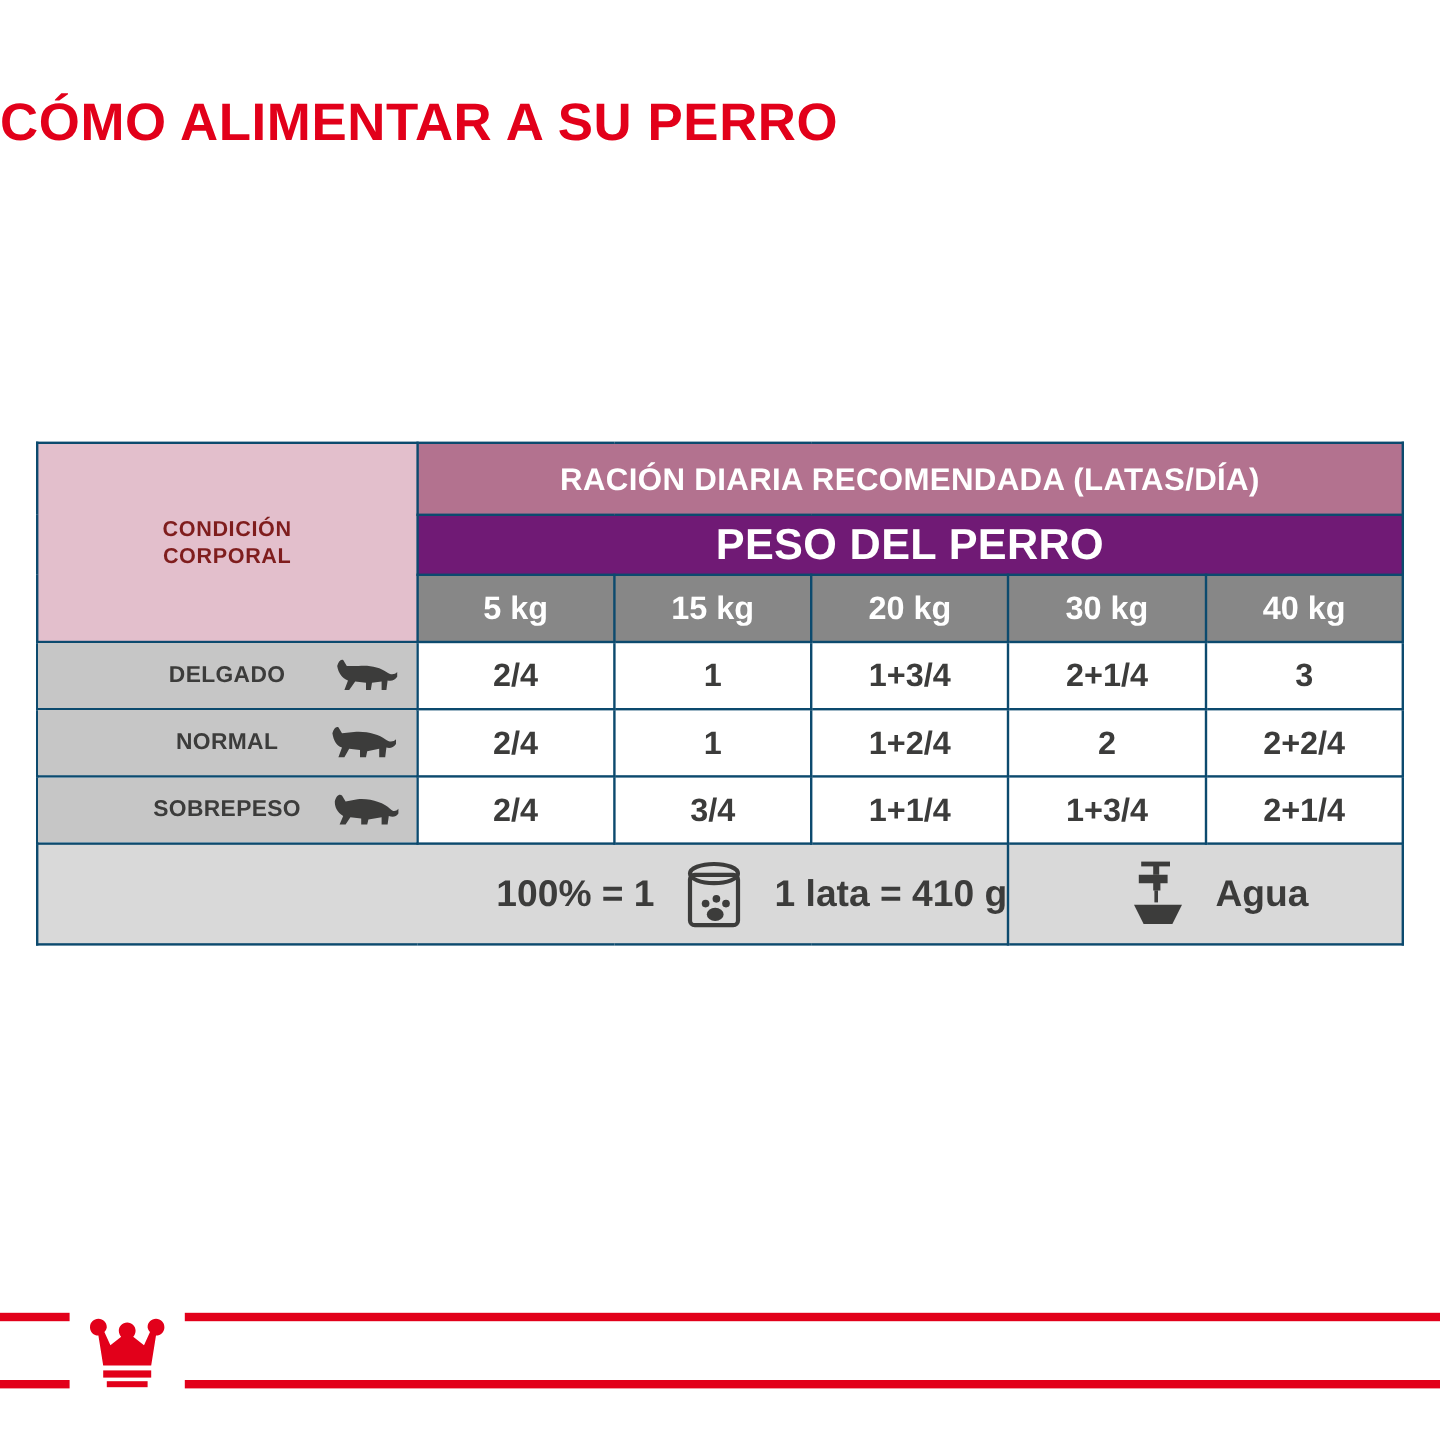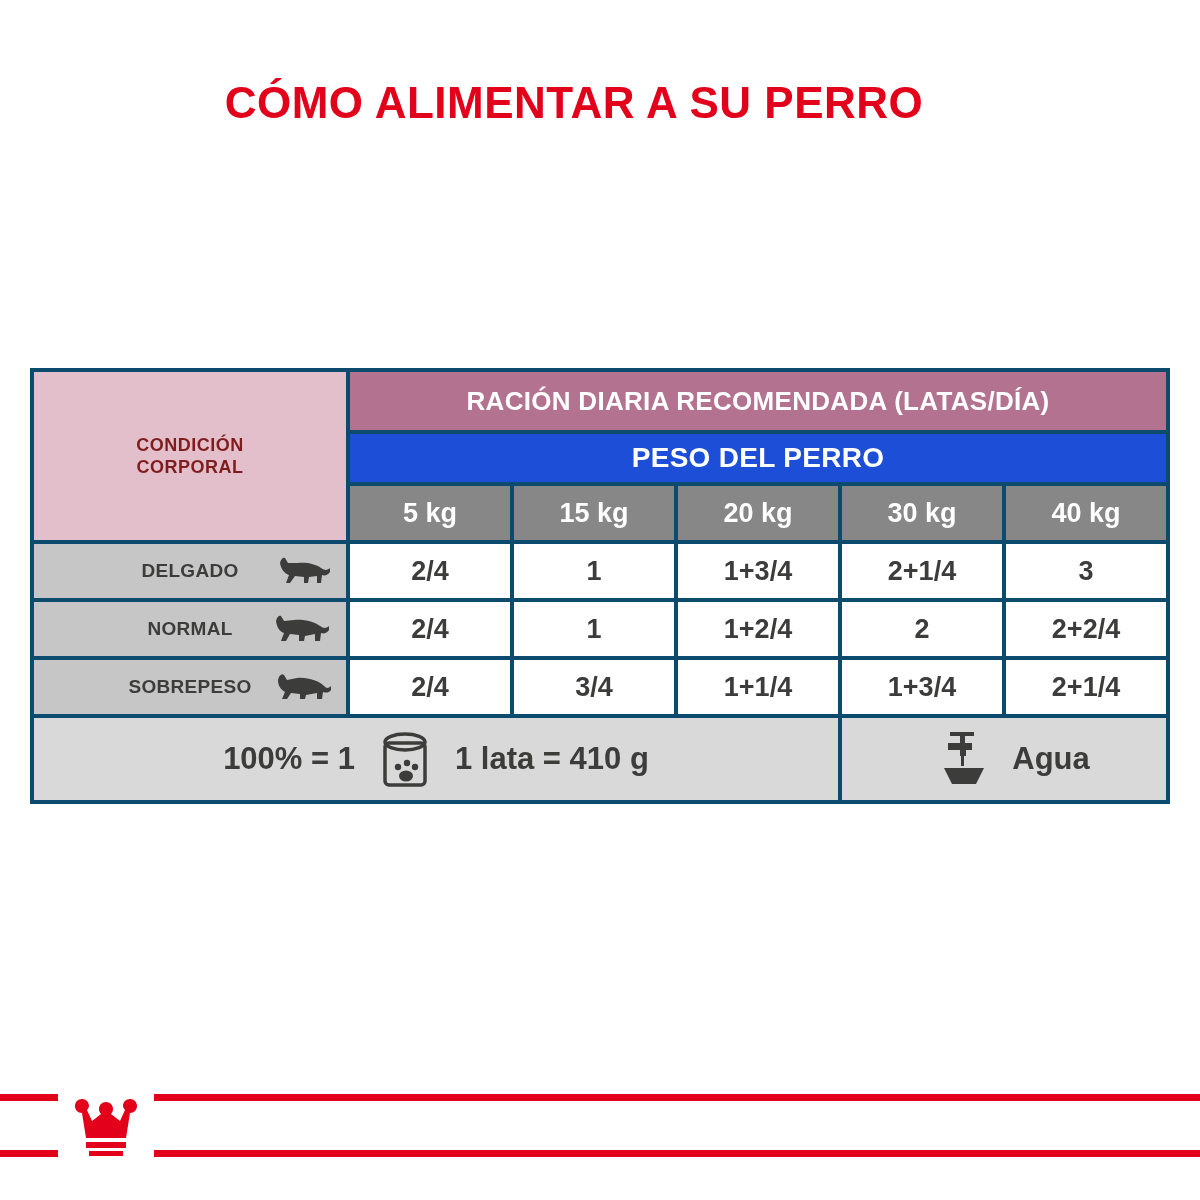--- a/index.html
+++ b/index.html
@@ -14,38 +14,37 @@
     color: #3c3c3b;
     position: relative;
     overflow: hidden;
   }
 
   .page-title {
     position: absolute;
     top: 78px;
     left: 0;
     width: 1148px;
-    text-align: center;
     font-size: 44px;
     font-weight: bold;
     letter-spacing: 0.5px;
     color: #e2001a;
   }
 
   
   .feeding-table {
     position: absolute;
     left: 30px;
     top: 368px;
     width: 1140px;
     border-collapse: collapse;
     table-layout: fixed;
   }
   .feeding-table td, .feeding-table th {
-    border: 4px solid #0c4a6e;
+    border: 2px solid #0c4a6e;
     padding: 0;
     text-align: center;
     vertical-align: middle;
     font-weight: bold;
   }
 
   
   col.c-cond { width: 316px; }
   col.c-w    { width: 164px; }
 
@@ -59,23 +58,23 @@
     letter-spacing: 0.5px;
   }
   .cell-ration-head {
     background: #b3728f;
     color: #ffffff;
     font-size: 26px;
     height: 58px;
     letter-spacing: 0.3px;
   }
   .cell-weight-head {
-    background: #1d4ed8;
+    background: #701a75;
     color: #ffffff;
-    font-size: 28px;
+    font-size: 36px;
     height: 48px;
     letter-spacing: 0.3px;
   }
   .cell-weight {
     background: #878787;
     color: #ffffff;
     font-size: 27px;
     height: 54px;
   }
   .cell-body-cond {
@@ -102,21 +101,21 @@
     height: 54px;
   }
 
   .footer-row td {
     background: #d9d9d9;
     height: 82px;
   }
   .footer-left {
     display: flex;
     align-items: center;
-    justify-content: center;
+    justify-content: flex-end;
     gap: 26px;
     font-size: 31px;
     font-weight: bold;
     color: #3c3c3b;
   }
   .footer-right {
     display: flex;
     align-items: center;
     justify-content: center;
     gap: 22px;

